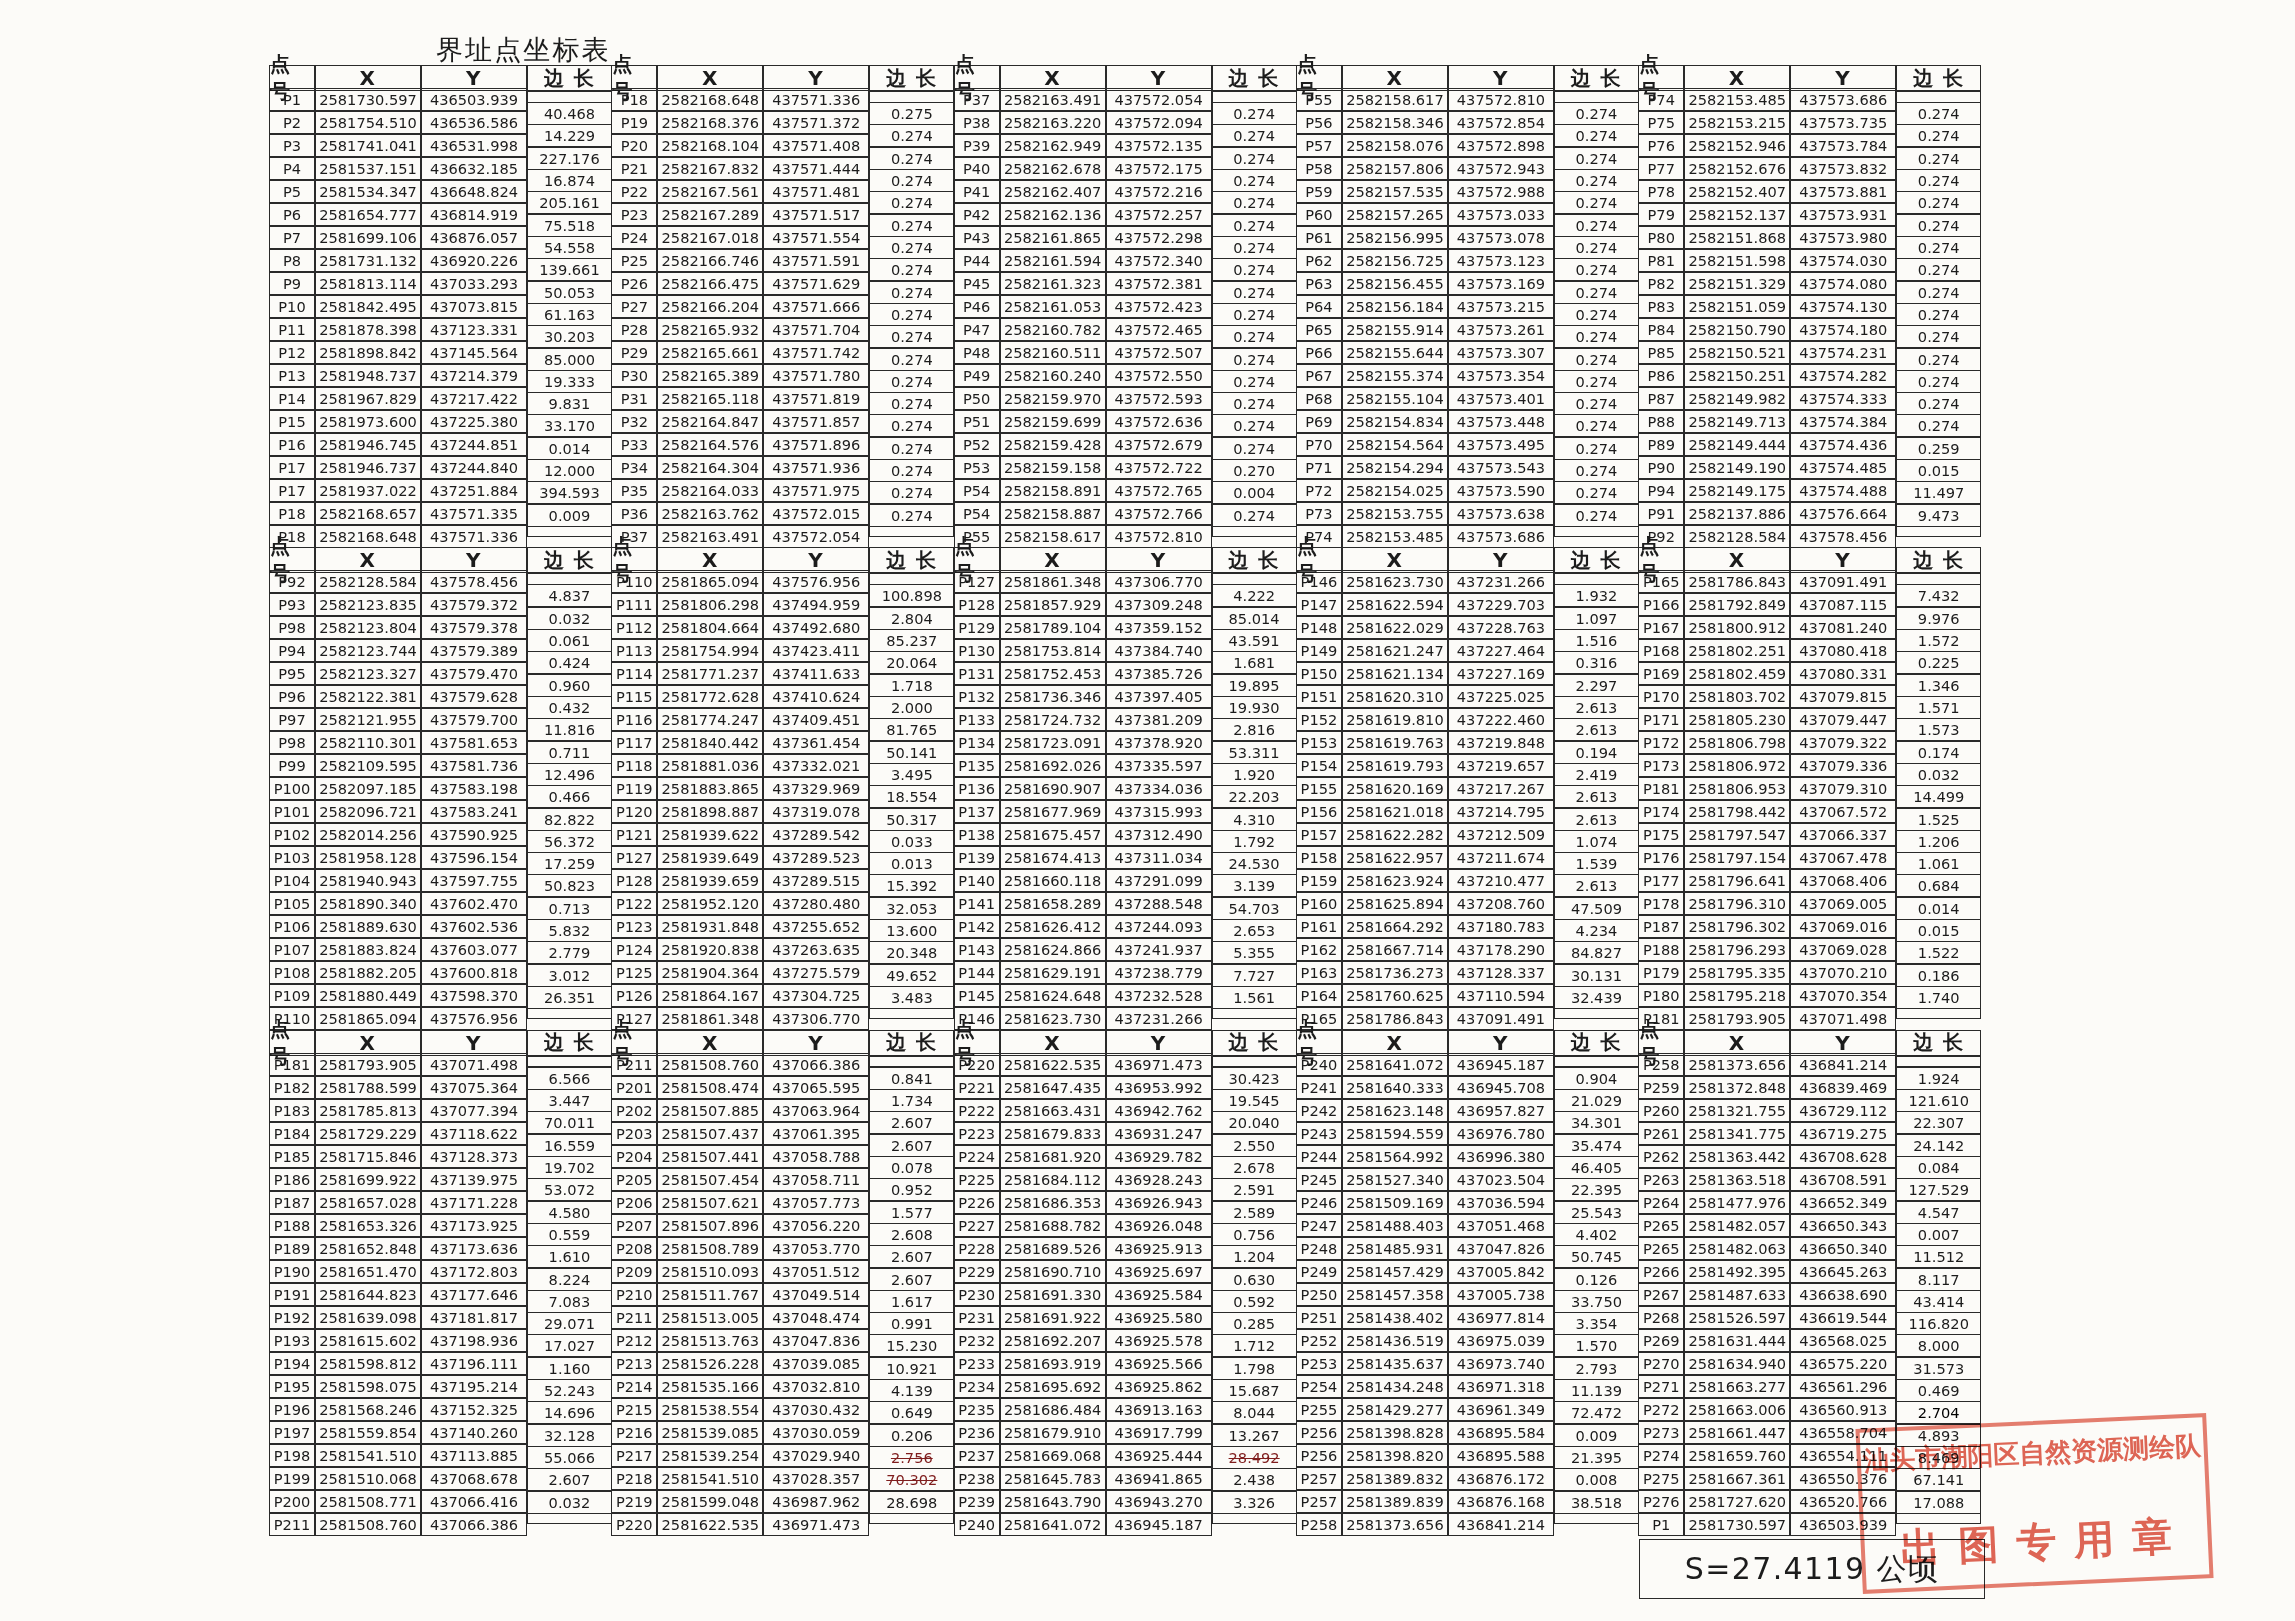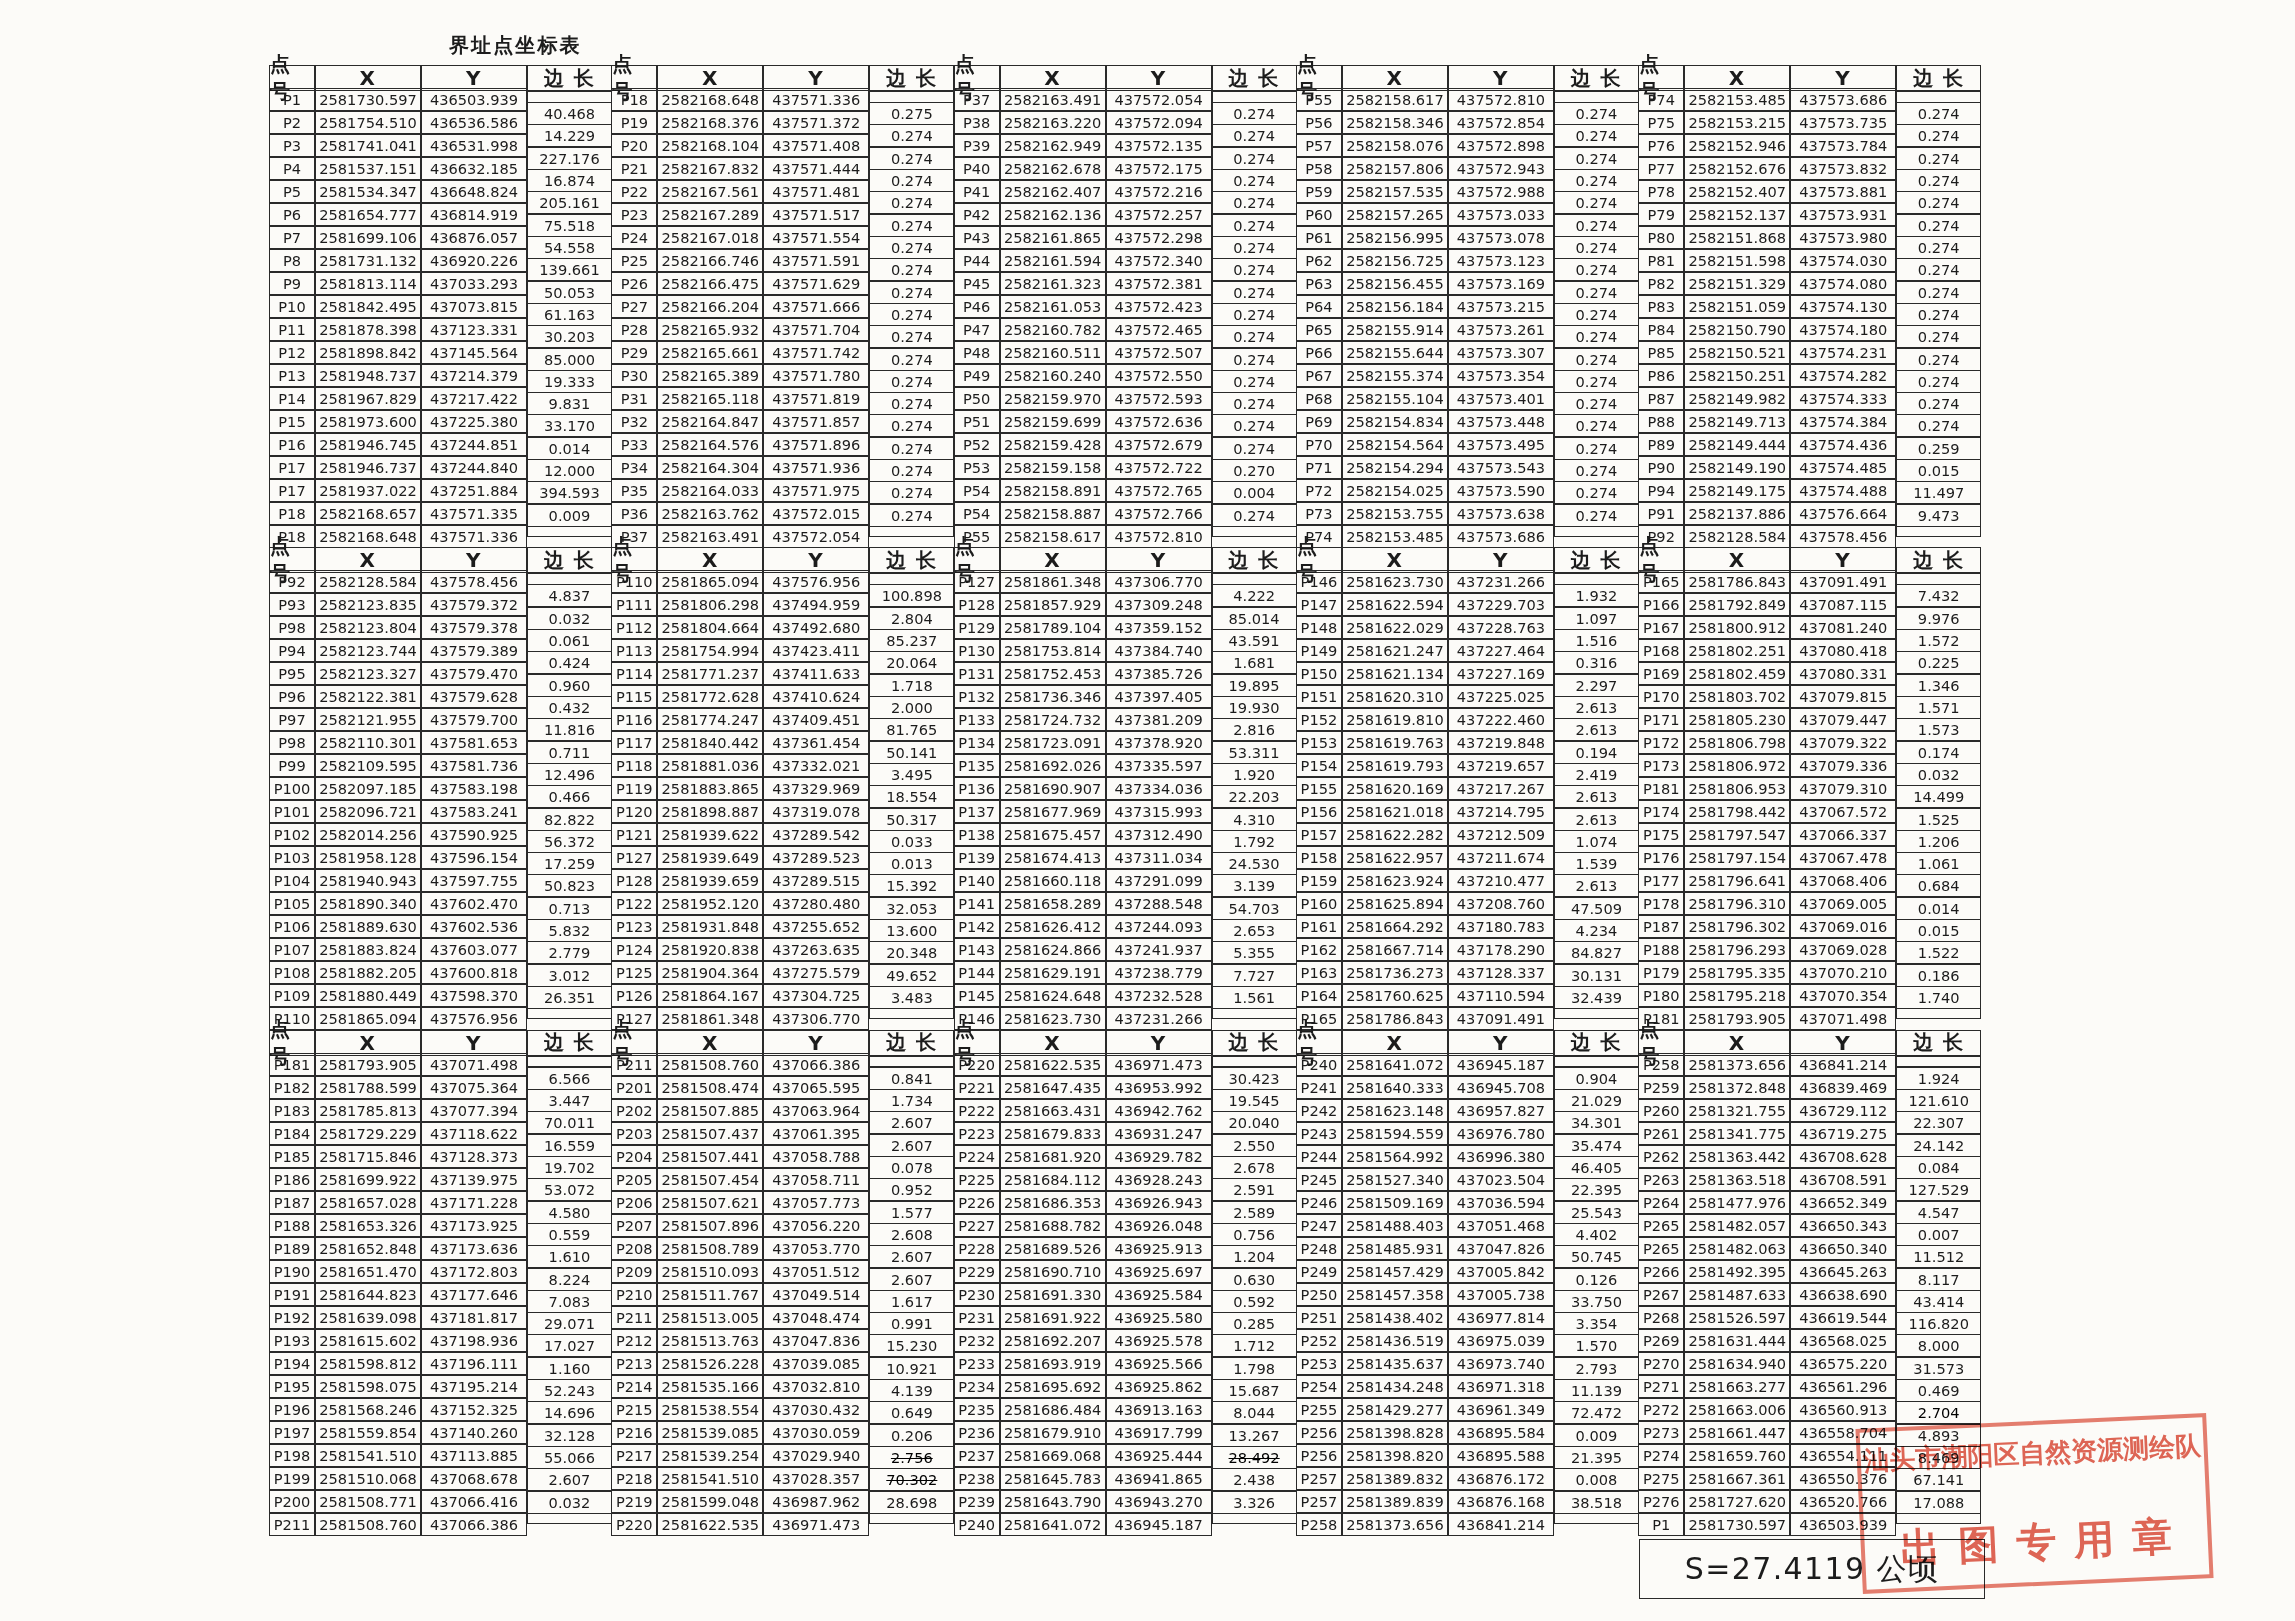--- a/index.html
+++ b/index.html
@@ -1,38 +1,38 @@
 <!DOCTYPE html>
 <html style="font-size:11px"><head>
 <meta charset="utf-8">
 <style>
   html,body{margin:0;padding:0;}
   .page{position:relative;width:2295px;height:1622px;background:#fcfbf8;overflow:hidden;
         font-family:"DejaVu Sans","Liberation Sans",sans-serif;color:#1c1c1c;}
-  .title{position:absolute;left:449px;top:32px;font-size:20px;font-weight:700;letter-spacing:2.1px;}
+  .title{position:absolute;left:436px;top:32px;font-size:27px;font-weight:400;letter-spacing:2.1px;}
   .table-wrap{position:absolute;left:269px;top:65px;}
   .band{display:flex;}
   .band+.band{margin-top:-0.7px;}
   .group{display:flex;}
   .group+.group{margin-left:-0.7px;}
   .gmain{display:grid;grid-template-columns:46px 106px 106px;grid-auto-rows:23px;}
   .hcell,.pcell,.vcell,.ecell,.ehalf{box-sizing:border-box;border:0.7px solid #2a2a2a;
         display:flex;align-items:center;justify-content:center;background:transparent;}
   .hcell{height:26px;font-size:20px;font-weight:600;letter-spacing:1.4px;}
   .pcell{font-size:14.6px;}
   .vcell{font-size:14.6px;}
   .gedge{width:85px;display:flex;flex-direction:column;}
   .gedge .hcell{width:85px;}
   .ecell{height:23px;font-size:14.6px;margin-top:-0.7px;}
   .ehalf{margin-top:-0.7px;}
   .ehalf.top{height:11.8px;}
   .ehalf.bot{height:11px;}
   .gedge .hcell + .ehalf{margin-top:0;}
   .faded{color:#000000;}
-  .struck{color:#000000;text-decoration:line-through;text-decoration-thickness:1.4px;}
+  .struck{color:#7f1d1d;text-decoration:line-through;text-decoration-thickness:1.4px;}
   .area-box{position:absolute;left:1639px;top:1539px;width:344px;height:58px;border:0.7px solid #2a2a2a;
         display:flex;align-items:center;justify-content:center;font-size:30px;letter-spacing:1.4px;}
   .stamp{position:absolute;left:1859px;top:1421px;width:351px;height:165px;box-sizing:border-box;
         border:4.2px solid rgba(222,84,66,0.75);transform:rotate(-2.6deg);transform-origin:center;
         mix-blend-mode:multiply;display:flex;flex-direction:column;align-items:center;
         justify-content:space-between;padding:11px 4.2px 12.5px 4.2px;z-index:5;}
   .stamp-line1{font-size:26px;font-weight:700;color:rgba(219,76,58,0.85);white-space:nowrap;letter-spacing:0px;}
   .stamp-line2{font-size:40px;font-weight:700;color:rgba(219,76,58,0.85);white-space:nowrap;letter-spacing:18px;text-indent:18px;}
 </style>
 </head>

